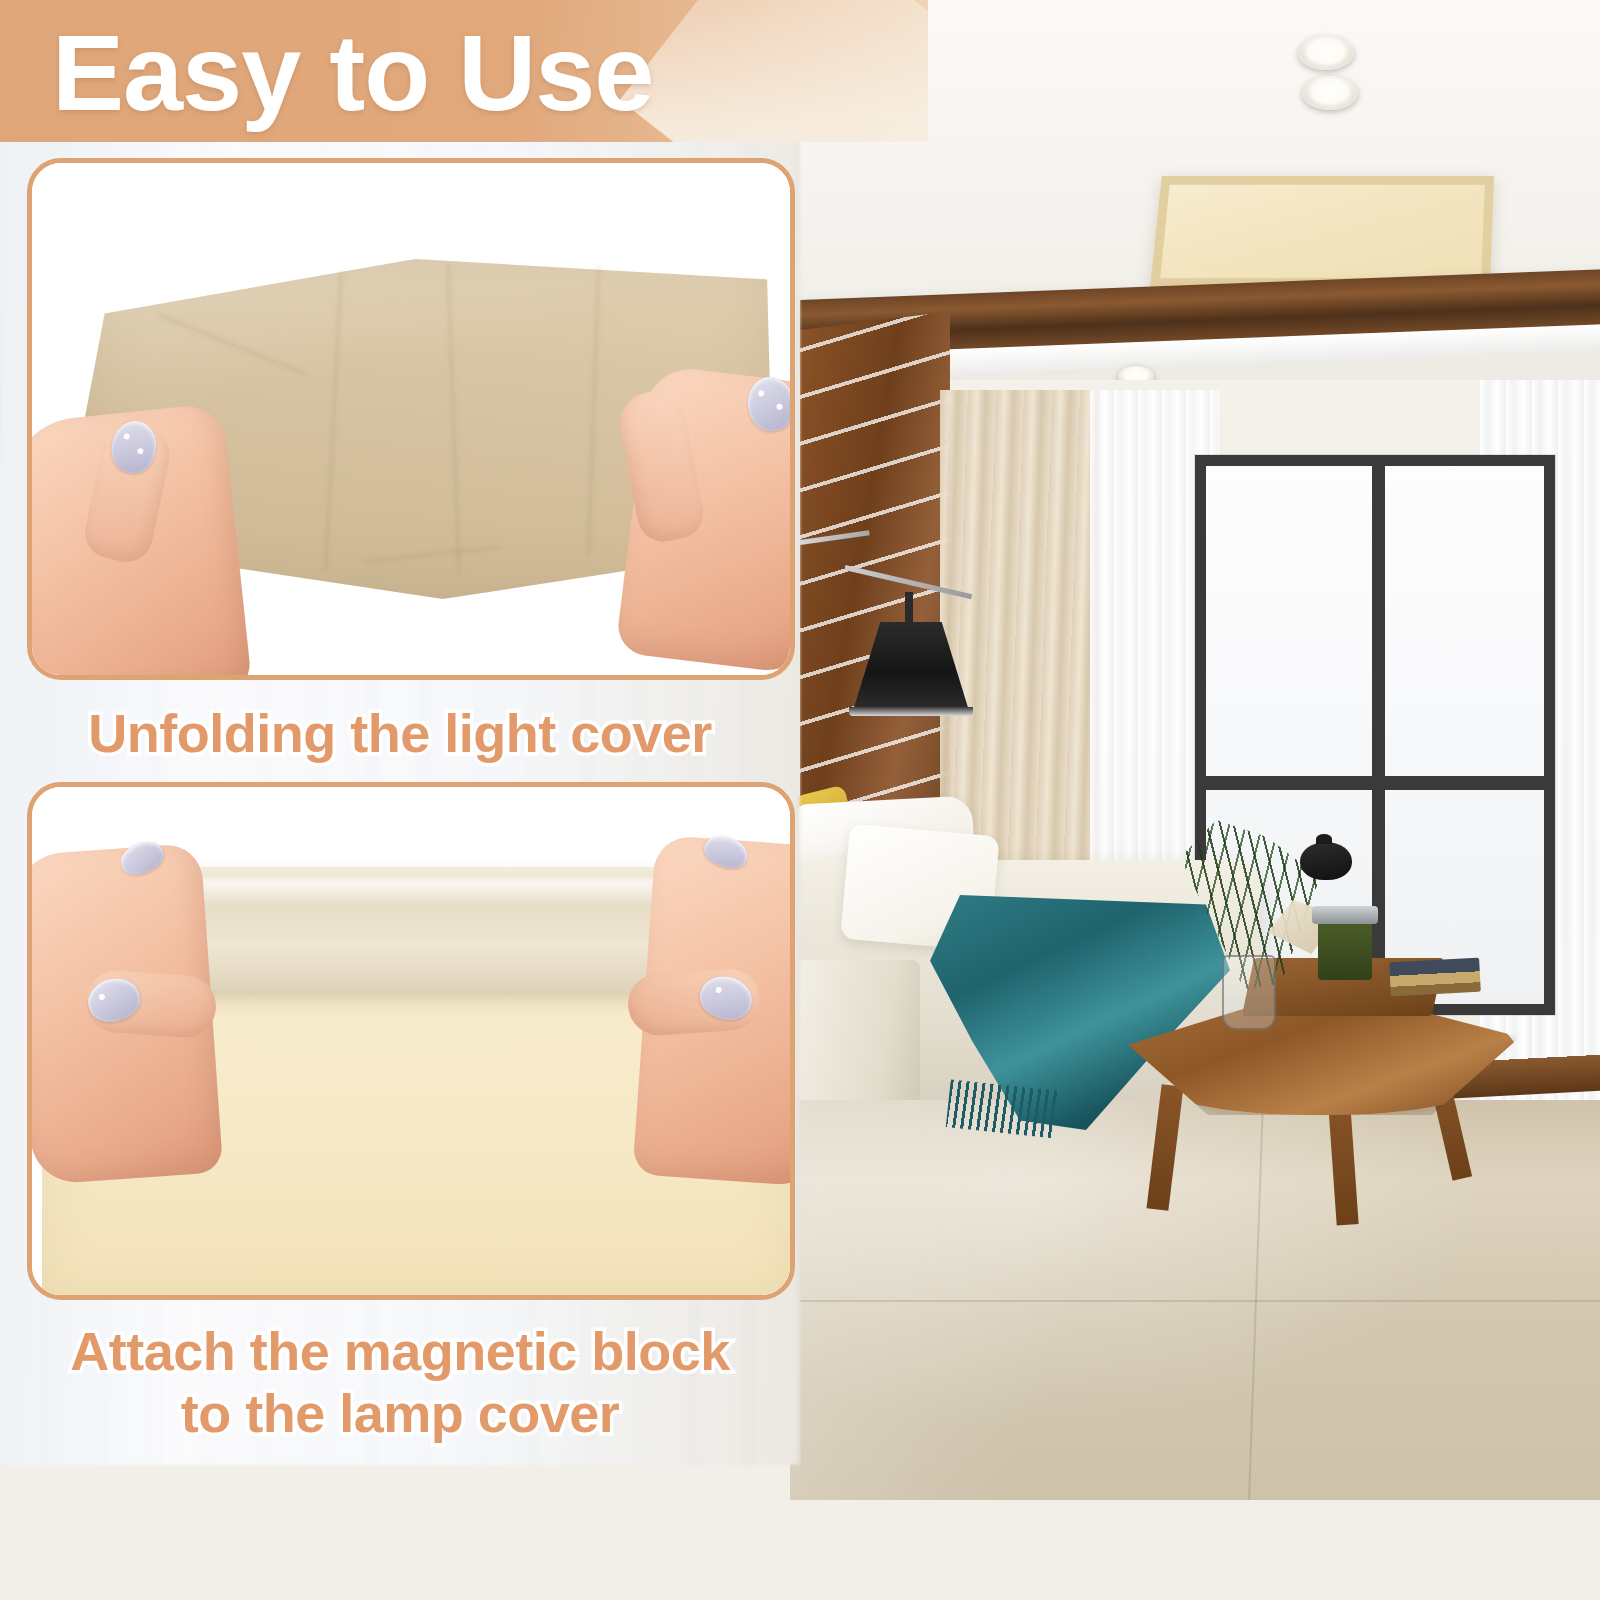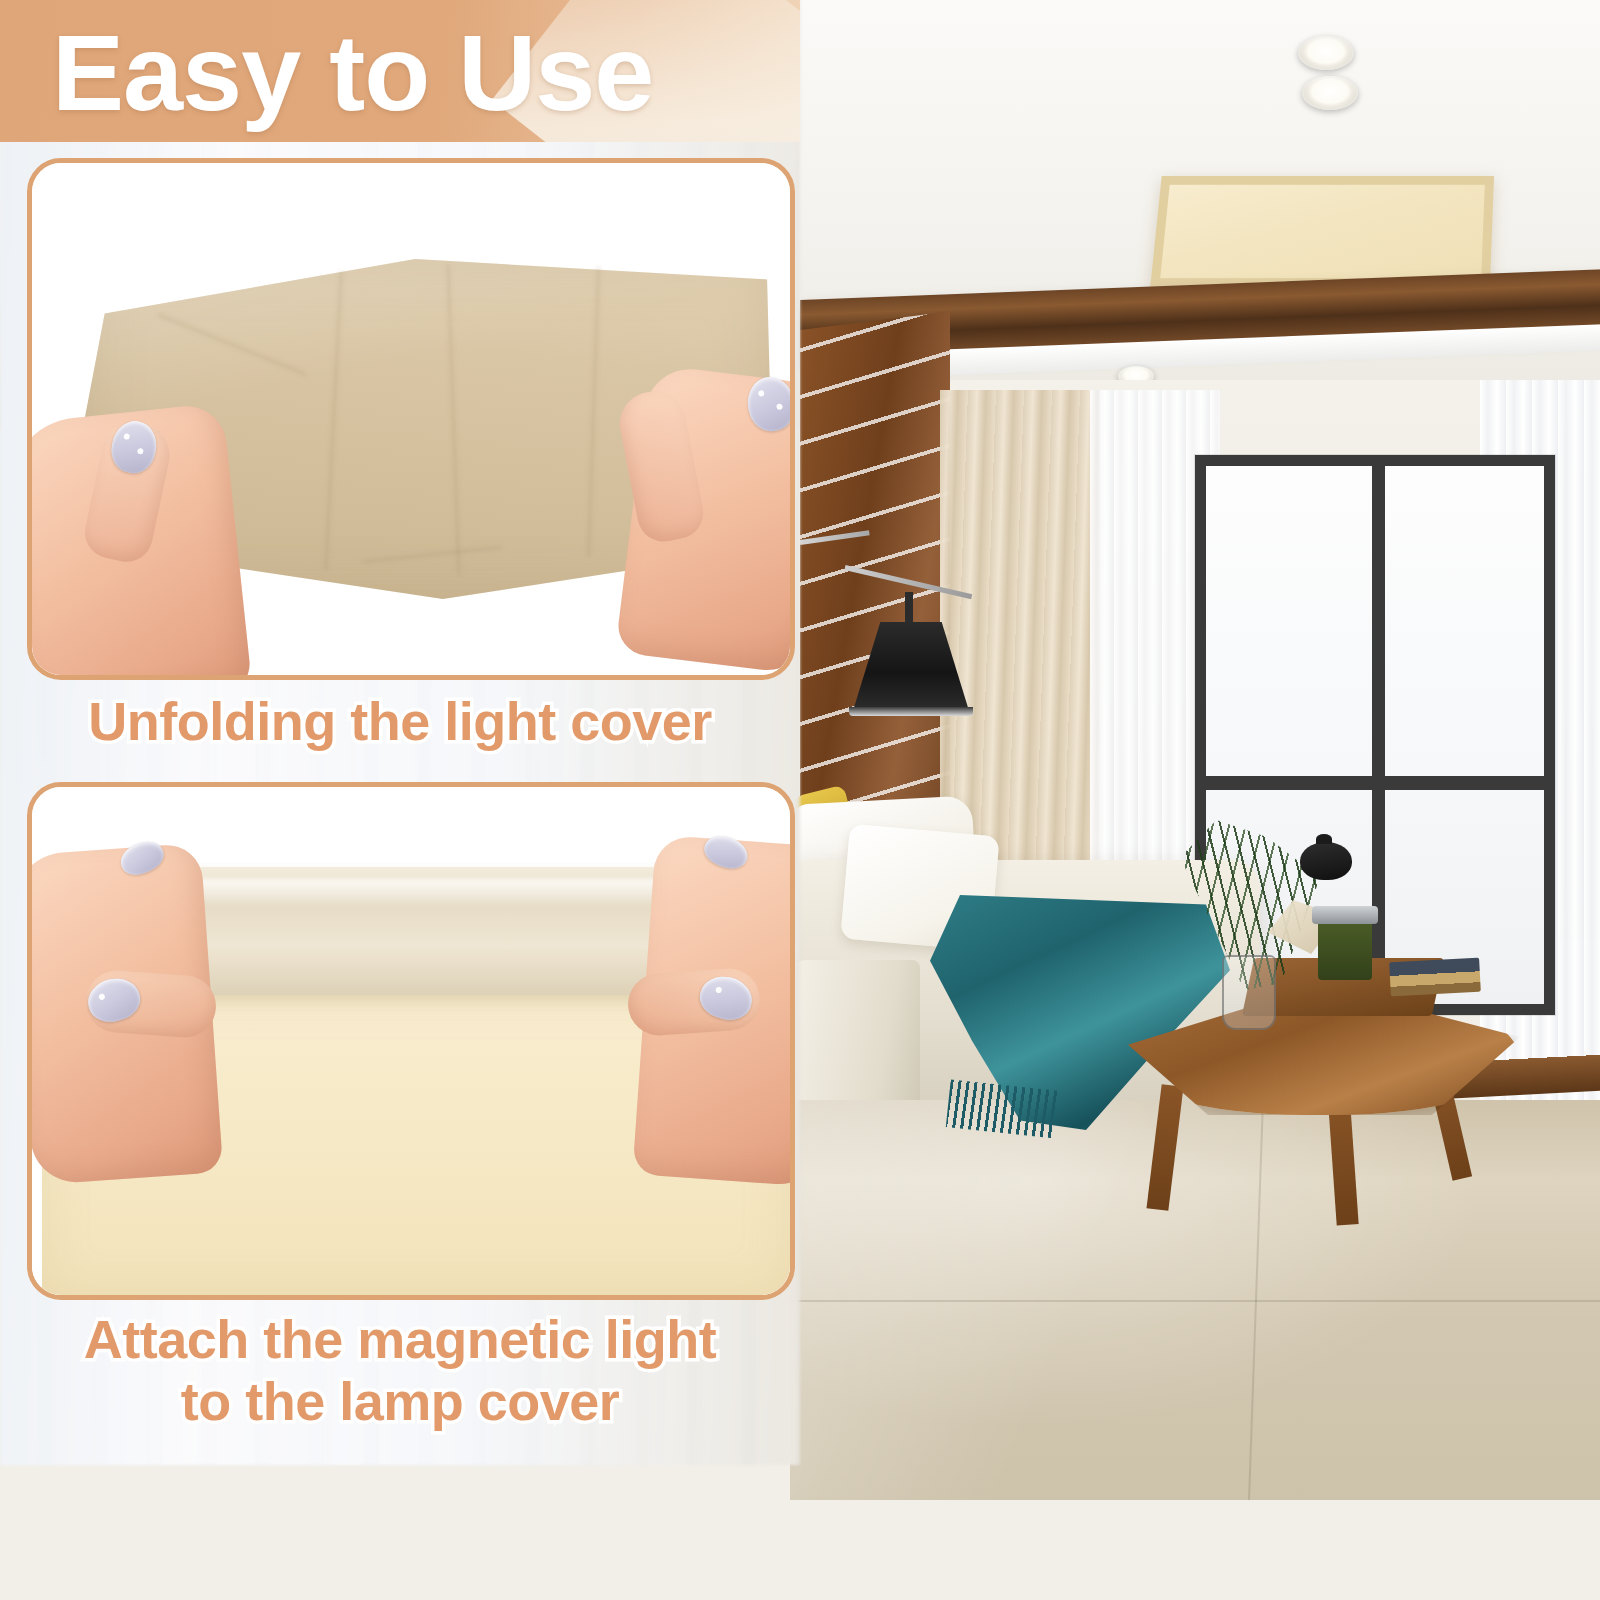--- a/index.html
+++ b/index.html
@@ -255,21 +255,21 @@
       linear-gradient(92deg, rgba(236,240,244,.95) 0%, rgba(250,250,252,.92) 28%,
                      rgba(244,246,249,.9) 62%, rgba(232,228,220,.85) 100%),
       repeating-linear-gradient(90deg,
         rgba(255,255,255,.8) 0px, rgba(255,255,255,.8) 40px,
         rgba(226,231,238,.6) 40px, rgba(226,231,238,.6) 54px);
     filter:blur(1.5px);
   }
 
   
   .banner {
-    position:absolute; left:0; top:0; width:800px; height:142px;
+    position:absolute; left:0; top:0; width:928px; height:142px;
     overflow:hidden;
   }
   .banner-fill {
     position:absolute; inset:0;
     background:linear-gradient(96deg,#dfa679 0%,#e0a87b 55%,#e8bb95 78%,#f1d6ba 100%);
   }
   .banner-diag {
     position:absolute; right:-40px; top:-40px; width:300px; height:260px;
     background:linear-gradient(140deg, rgba(246,232,214,.1) 0%, rgba(248,240,228,.88) 58%, rgba(240,238,232,.96) 100%);
     transform:rotate(38deg);
@@ -402,20 +402,21 @@
   .caption {
     position:absolute;
     width:800px; text-align:center;
     font-weight:bold;
     color:#e29a6a;
     font-size:54px; line-height:62px;
     -webkit-text-stroke:7px #ffffff;
     paint-order:stroke fill;
     text-shadow:0 0 3px rgba(255,255,255,.9);
     letter-spacing:-.5px;
+    margin-top:12px;
   }
   .caption-1 { left:0; top:690px; }
   .caption-2 { left:0; top:1308px; }
 
   
   .tip-bar {
     position:absolute; left:0; top:1465px; width:1600px; height:135px;
     background:#fa0000;
     display:flex; align-items:center; justify-content:center;
   }
@@ -525,18 +526,18 @@
     <div class="nail p2-nail-lt"></div>
     <div class="hand p2-hand-r"></div>
     <div class="p2-fing-r"></div>
     <div class="nail p2-nail-r">
       <div class="nail-dot" style="left:14px;top:12px;"></div>
     </div>
     <div class="nail p2-nail-rt"></div>
   </div>
 
   <div class="caption caption-2">
-    <div>Attach the magnetic light</div>
+    <div>Attach the magnetic block</div>
     <div>to the lamp cover</div>
   </div>
 
 
 </div>
 
 </body></html>

